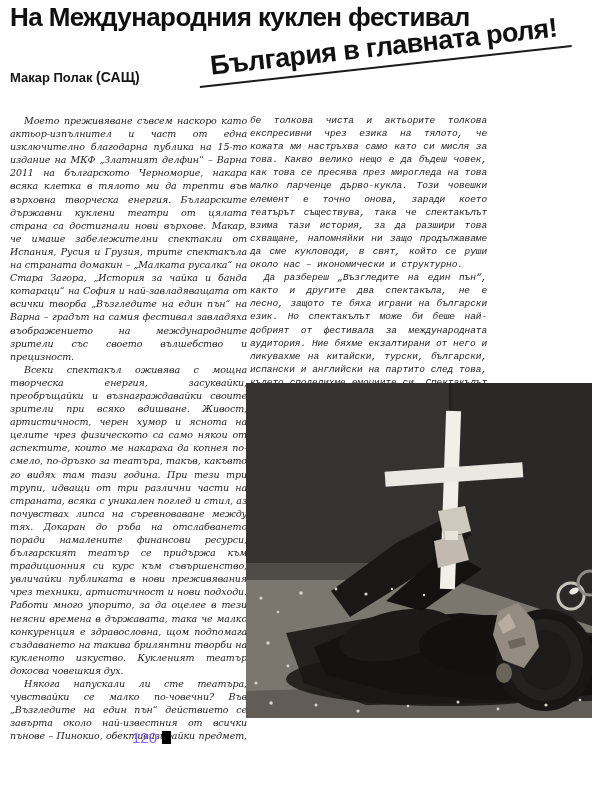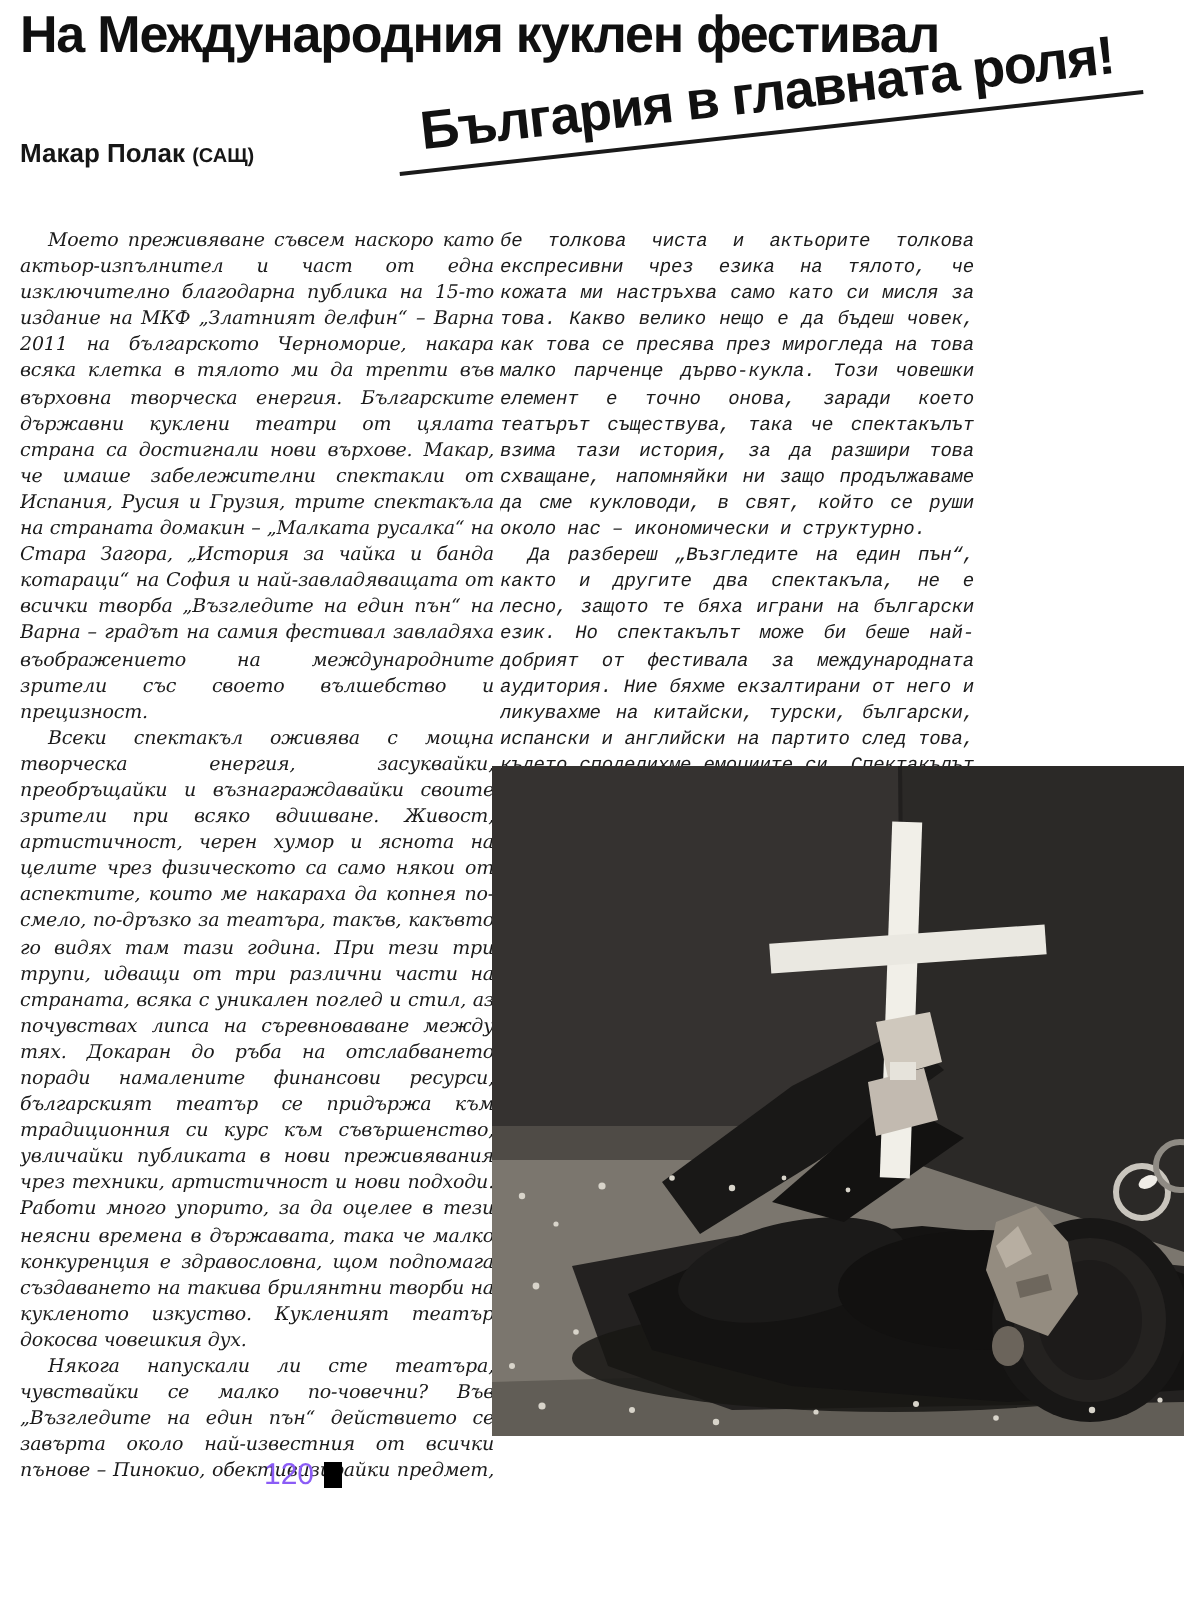--- a/index.html
+++ b/index.html
@@ -9,21 +9,21 @@
          font-family:"Liberation Sans",sans-serif;font-weight:bold;
          font-size:26px;line-height:30px;letter-spacing:-0.6px;}
   .slant{position:absolute;left:200px;top:52px;width:374px;height:33px;
          transform:rotate(-6.3deg);transform-origin:0 100%;
          font-family:"Liberation Sans",sans-serif;font-weight:bold;
          font-size:27px;line-height:31px;letter-spacing:-0.6px;color:#111;
          border-bottom:2px solid #1a1a1a;padding-bottom:1px;text-align:center;white-space:nowrap;}
   .author{position:absolute;left:10px;top:69px;
           font-family:"Liberation Sans",sans-serif;font-weight:bold;
           font-size:13px;color:#161616;}
-  .author .c{font-size:10px;}
+  .author .c{font-size:14px;}
   .col{position:absolute;top:114px;width:237px;overflow:hidden;
        font-style:italic;font-size:9.5px;line-height:13.1px;
        text-align:justify;letter-spacing:-0.1px;color:#1b1b1b;
        hyphens:auto;-webkit-hyphens:auto;}
   .col1{left:10px;height:632px;}
   .col2{left:250px;height:278px;font-family:Liberation Mono, monospace;}
   .col p{margin:0;text-indent:14px;}
   .col p.noindent{text-indent:0;}
   .sidebar{position:absolute;left:498px;top:99px;width:77px;
            font-style:italic;font-size:7.8px;line-height:10.4px;color:#242424;}

